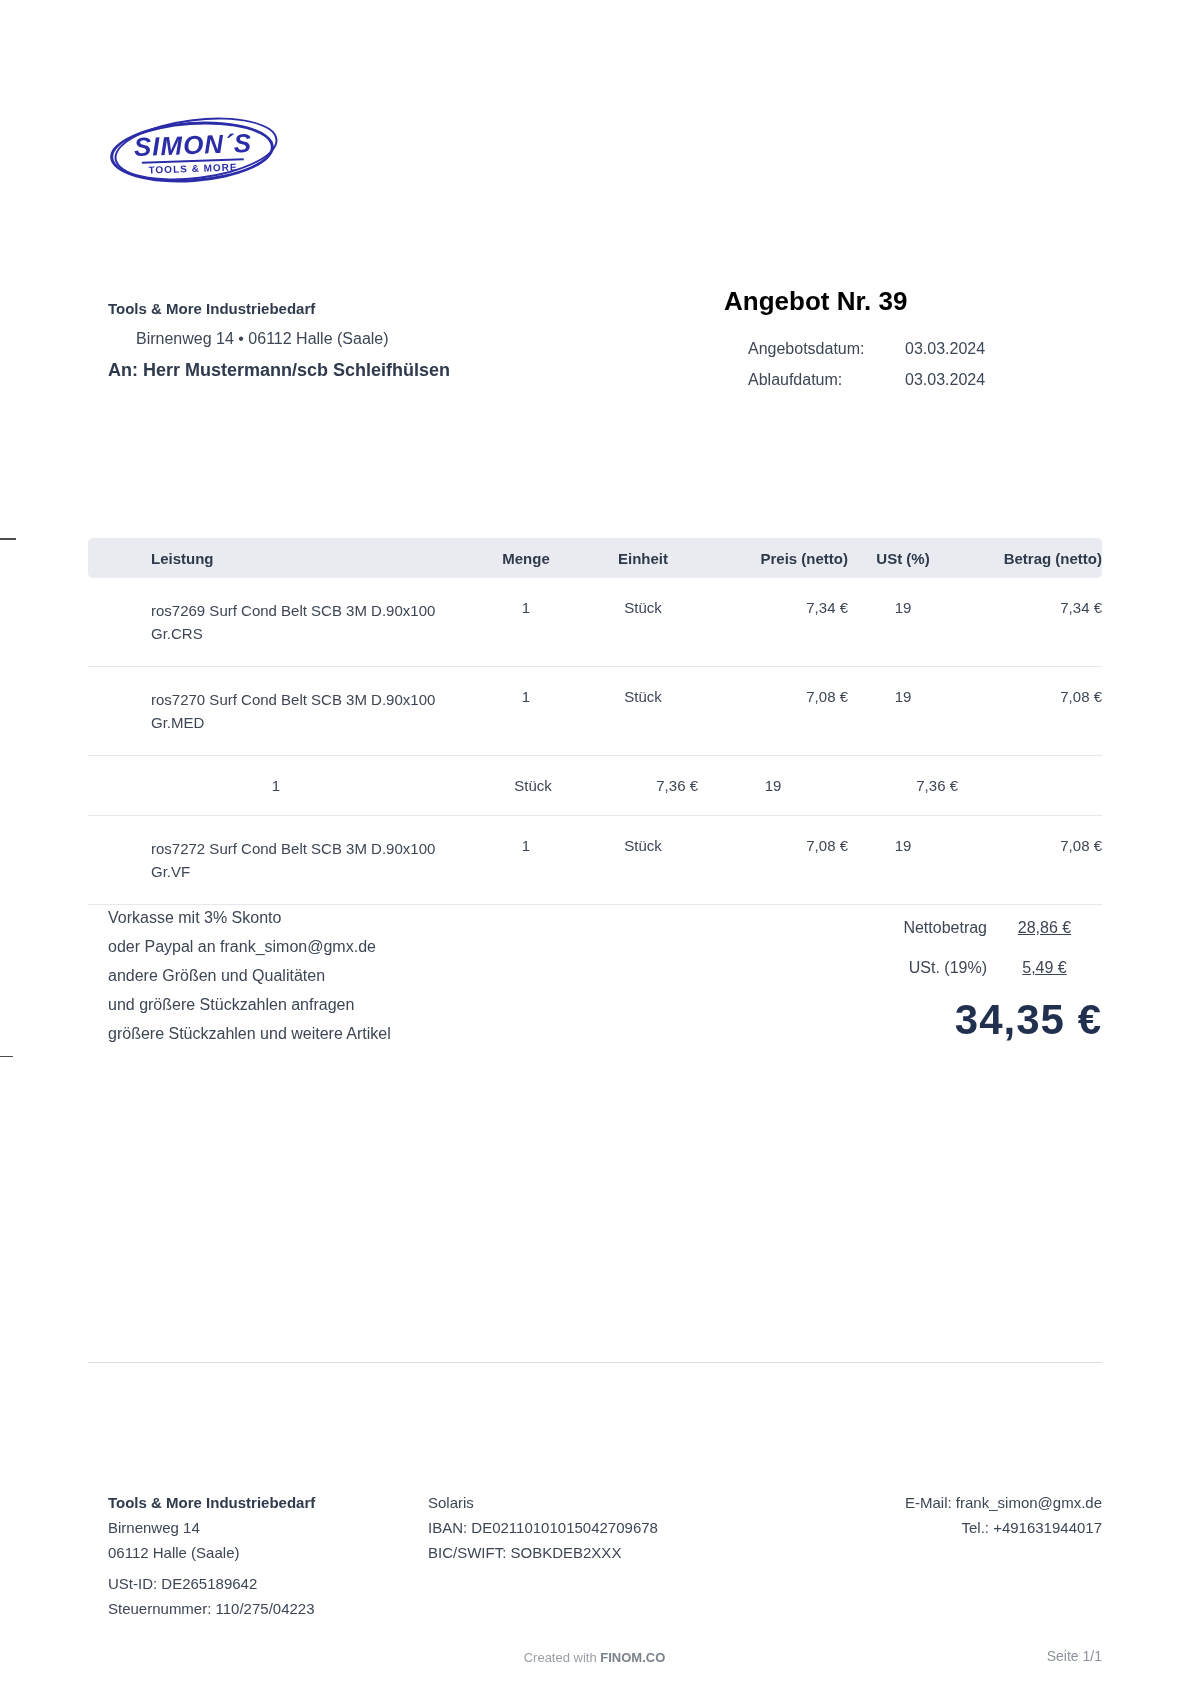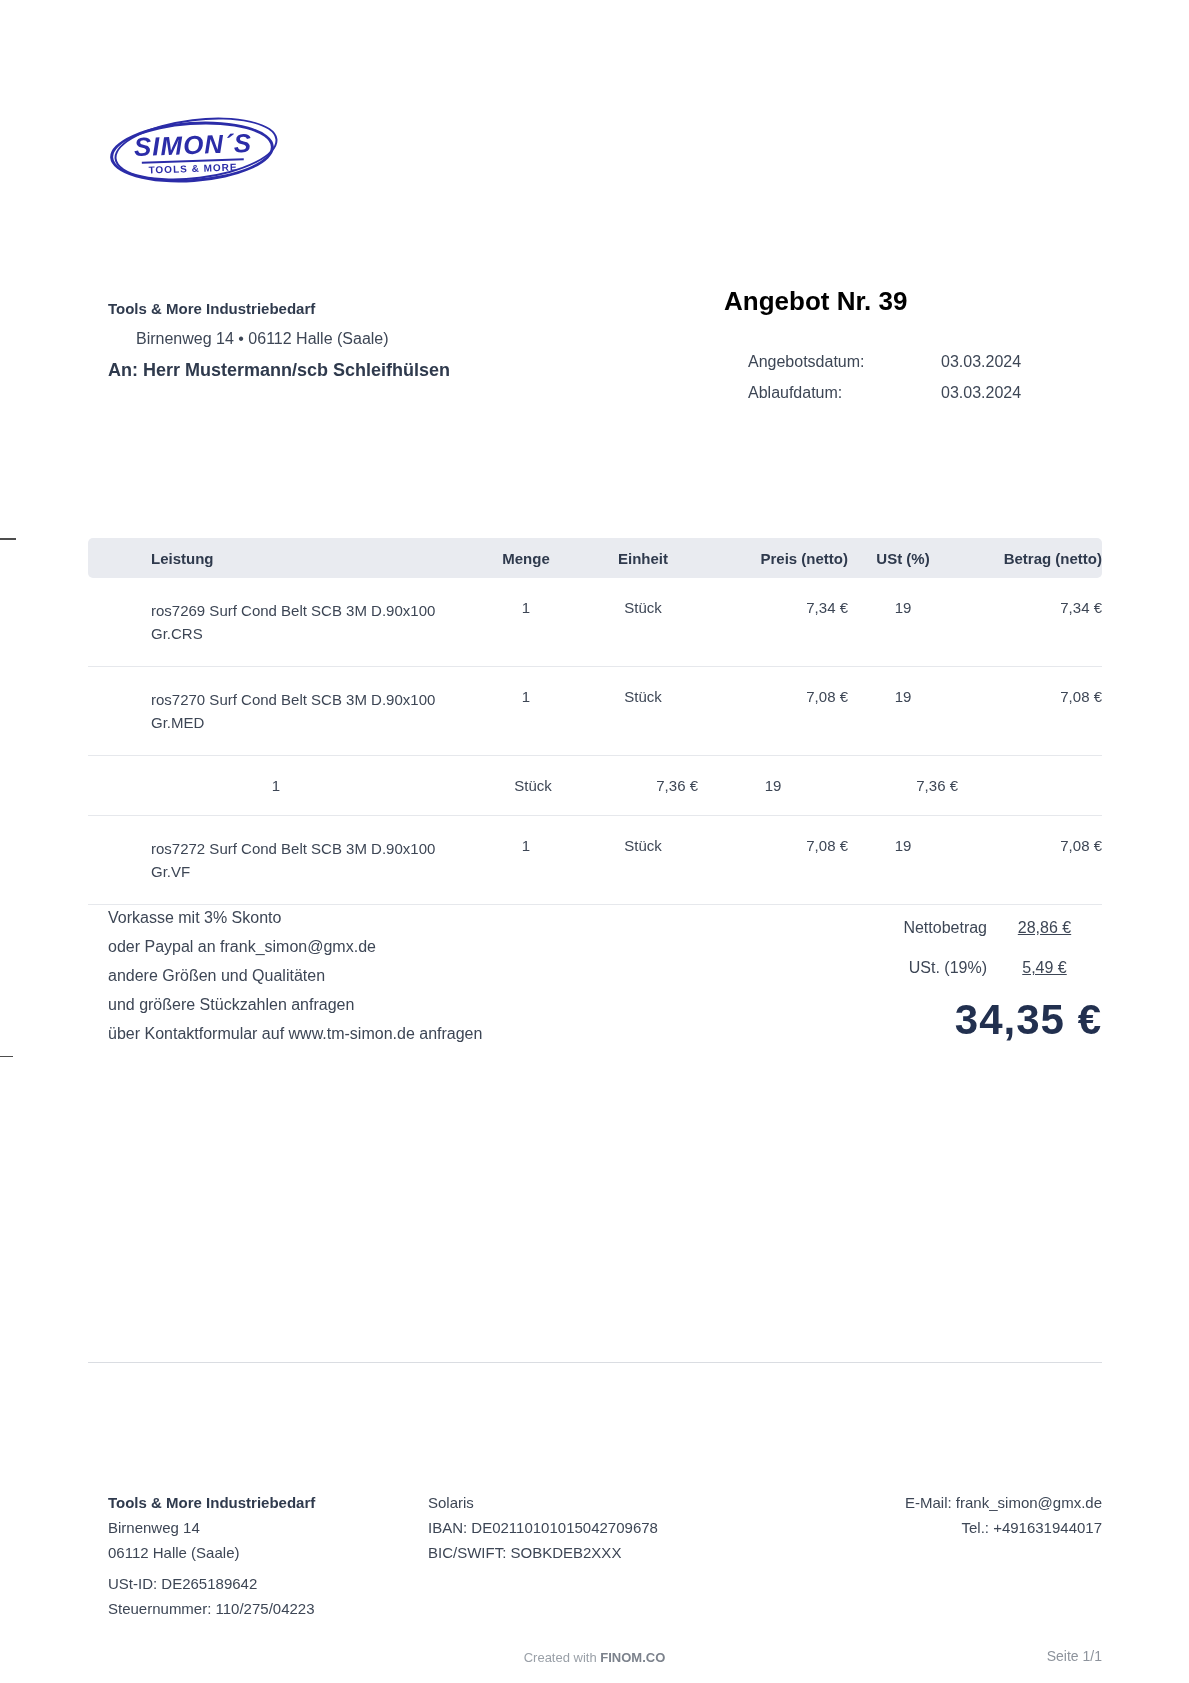--- a/index.html
+++ b/index.html
@@ -22,21 +22,21 @@
                font-weight:bold; font-size:10px; letter-spacing:1px; border-top:2px solid #2b2ca8; padding-top:1px; transform:rotate(-2deg); }
 
   
   .sender-name    { position:absolute; left:108px; top:300px; font-size:15px; font-weight:bold; color:#2f3a4d; }
   .sender-address { position:absolute; left:108px; top:330px; font-size:16px;margin-left:28px; }
   .recipient      { position:absolute; left:108px; top:360px; font-size:18px; font-weight:bold; color:#2f3a4d; }
 
   
   .offer-title { position:absolute; left:724px; top:286px; font-size:26px; font-weight:bold; color:#000000; }
   .offer-dates { position:absolute; left:748px; top:340px; font-size:16px; }
-  .date-row   { display:flex; height:31px; align-items:flex-end;gap:36px; }
+  .date-row   { display:flex; height:31px; align-items:flex-start; }
   .date-label { width:157px; }
 
   
   .items-table { position:absolute; left:88px; top:538px; width:1014px; }
   .tgrid { display:grid; grid-template-columns:390px 110px 110px 150px 110px 144px; }
   .thead { background:#e9ebf0; border-radius:5px; height:40px; align-items:center;
            font-weight:bold; font-size:15px; color:#2f3a4d; }
   .trow  { border-bottom:1px solid #e6e8ec; padding:21px 0; font-size:15px; align-items:start; }
   .c-leistung { padding-left:22px; padding-right:30px; text-align:left; line-height:23px;margin-left:41px; }
   .c-menge    { text-align:center; padding-right:14px; }
@@ -151,21 +151,21 @@
       <div class="c-ust">19</div>
       <div class="c-betrag">7,08 €</div>
     </div>
   </div>
 
   <div class="notes">
     <div>Vorkasse mit 3% Skonto</div>
     <div>oder Paypal an frank_simon@gmx.de</div>
     <div>andere Größen und Qualitäten</div>
     <div>und größere Stückzahlen anfragen</div>
-    <div>über Kontaktformular auf www.tm-simon.de anfragen</div>
+    <div>größere Stückzahlen und weitere Artikel</div>
   </div>
 
   <div class="totals">
     <div class="total-row">
       <span class="total-label">Nettobetrag</span>
       <span class="total-value">28,86 €</span>
     </div>
     <div class="total-row">
       <span class="total-label">USt. (19%)</span>
       <span class="total-value">5,49 €</span>

